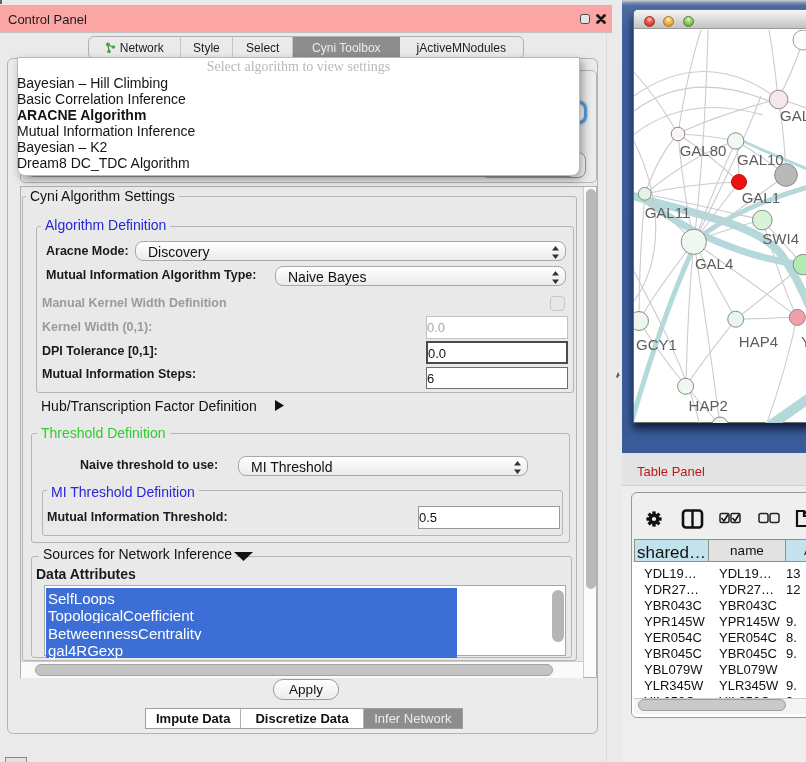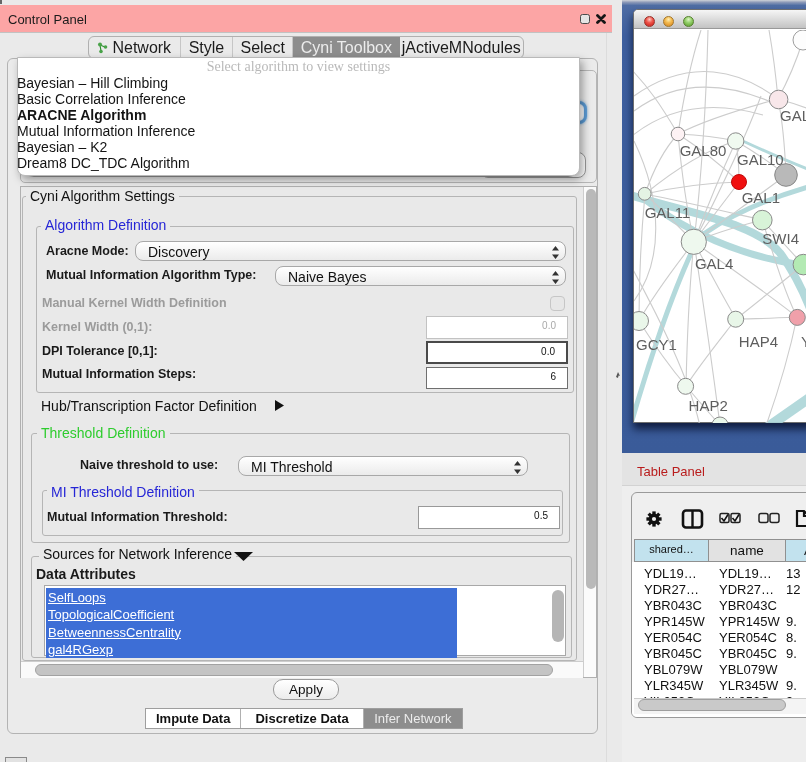--- a/index.html
+++ b/index.html
@@ -10,21 +10,21 @@
 
 #titlebar { left:0; top:5px; width:612px; height:28px; background:#fca5a5;
   border-bottom:1px solid #c2c2c2; }
 #titlebar .t { position:absolute; left:8px; top:7px; font-size:13px; color:#1b1b1b; }
 #wbtn-sq { left:580px; top:14px; width:10px; height:10px; border:1.6px solid #4a4a4a;
   border-radius:2.5px; background:#e4e4e4; }
 
 #tabs { left:88px; top:36px; width:436px; height:23px; border:1px solid #b0b0b0;
   border-radius:6px; background:#eaeaea; display:flex; overflow:hidden; }
 #tabs .seg { height:100%; display:flex; align-items:center; justify-content:center;
-  font-size:16px; color:#1c1c1c; border-right:1px solid #c6c6c6; }
+  font-size:12px; color:#1c1c1c; border-right:1px solid #c6c6c6; }
 #tabs .seg:last-child { border-right:none; }
 #tabs .sel { background:#8d8d8d; color:#ececec; border-right:none; }
 
 #pane { left:7px; top:58px; width:591px; height:676px; border:1px solid #b3b3b3;
   border-radius:6px; background:#ebebeb; }
 
 #upperpanel { left:20px; top:70px; width:577px; height:113px; border:1px solid #b6b6b6;
   border-radius:5px; background:#ebebeb; }
 #bluefrag { left:545px; top:101px; width:42px; height:23px; border:3px solid #5b9bd5;
   border-radius:8px; background:#fff; box-shadow:0 0 3px rgba(91,155,213,0.9), inset 0 0 2px rgba(91,155,213,0.6); }
@@ -45,26 +45,26 @@
   background:#c4c4c4; border:1px solid #a2a2a2; border-radius:6px; }
 
 .group { position:absolute; border:1px solid #b5b5b5; border-radius:3px; }
 .gtitle { position:absolute; font-size:14px; background:#e9e9e9; padding:0 4px; white-space:nowrap; }
 .lbl { position:absolute; font-size:12.5px; font-weight:bold; color:#1a1a1a; white-space:nowrap; }
 .lbl.dis { color:#9b9b9b; }
 .combo { position:absolute; border:1px solid #a8a8a8; border-radius:8px;
   background:linear-gradient(#ffffff,#ebebeb); font-size:14px; color:#111; }
 .combo .cv { position:absolute; left:12px; top:2px; }
 .combo svg { position:absolute; right:5px; top:3.5px; }
-.field { position:absolute; background:#fff; font-size:10px; color:#111;
-  text-align:right; padding:3px 11px 0 0; }
+.field { position:absolute; background:#fff; font-size:13px; color:#111;
+  text-align:left; padding:3px 11px 0 0; }
 
 #lst { left:44px; top:585px; width:522px; height:71px; border:1px solid #a8a8a8; background:#fff; }
 #lst .row { position:absolute; left:1px; width:411px; height:17.5px; background:#3d6ed6;
-  color:#fff; font-size:13px; padding-left:2px; padding-top:2px;text-decoration:underline; }
+  color:#fff; font-size:15px; padding-left:2px; padding-top:2px; }
 #lst .vthumb { position:absolute; left:507px; top:4px; width:12px; height:52px;
   background:#b5b5b5; border-radius:6px; }
 
 #popup { left:17px; top:57px; width:563px; height:119px; background:#fff;
   border:1px solid #b9b9b9; border-radius:0 0 8px 8px;
   box-shadow:3px 4px 9px rgba(0,0,0,0.35); }
 #popup .ph { position:absolute; top:1px; width:100%; text-align:center;
   color:#b9b9b9; font-size:14px;font-family:Liberation Serif, serif; }
 #popup .it { position:absolute; left:-1px; font-size:14px; color:#141414; white-space:nowrap; }
 
@@ -348,21 +348,21 @@
         <rect x="758" y="512.5" width="9" height="9" rx="2"></rect>
         <rect x="769" y="512.5" width="9" height="9" rx="2"></rect>
       </g>
       <g stroke="#111" stroke-width="1.6" fill="none">
         <path d="M720.5 517 L723 520 L727 513.5"></path>
         <path d="M731.5 517 L734 520 L738 513.5"></path>
       </g>
       <path d="M796 510 h7 l5 5 v10 h-12 z M803 510 v5 h5" fill="none" stroke="#111" stroke-width="2.2"></path>
     </svg>
 
-    <div class="abs" style="left:2px;top:46px;width:74px;height:23px;background:#c2e2ee;border:1px solid #909090;border-right:none;font-size:11px;color:#111;text-align:center;padding-top:3px">shared…</div>
+    <div class="abs" style="left:2px;top:46px;width:74px;height:23px;background:#c2e2ee;border:1px solid #909090;border-right:none;font-size:17px;color:#111;text-align:center;padding-top:3px">shared…</div>
     <div class="abs" style="left:76px;top:46px;width:78px;height:23px;background:#e2e2e2;border:1px solid #909090;font-size:13.5px;color:#111;text-align:center;padding-top:3px">name</div>
     <div class="abs" style="left:154px;top:46px;width:40px;height:23px;background:#c2e2ee;border:1px solid #909090;border-left:none;font-size:13.5px;color:#111;padding-top:3px;padding-left:18px">A</div>
 
     <div class="abs" id="rows" style="left:0;top:69px;width:185px;height:157px;background:#fff;font-size:13px;color:#111">
       <div style="position:absolute;left:12px;top:4px">YDL19…</div>
       <div style="position:absolute;left:87px;top:4px">YDL19…</div>
       <div style="position:absolute;left:154px;top:4px">13</div>
       <div style="position:absolute;left:12px;top:20px">YDR27…</div>
       <div style="position:absolute;left:87px;top:20px">YDR27…</div>
       <div style="position:absolute;left:154px;top:20px">12</div>

